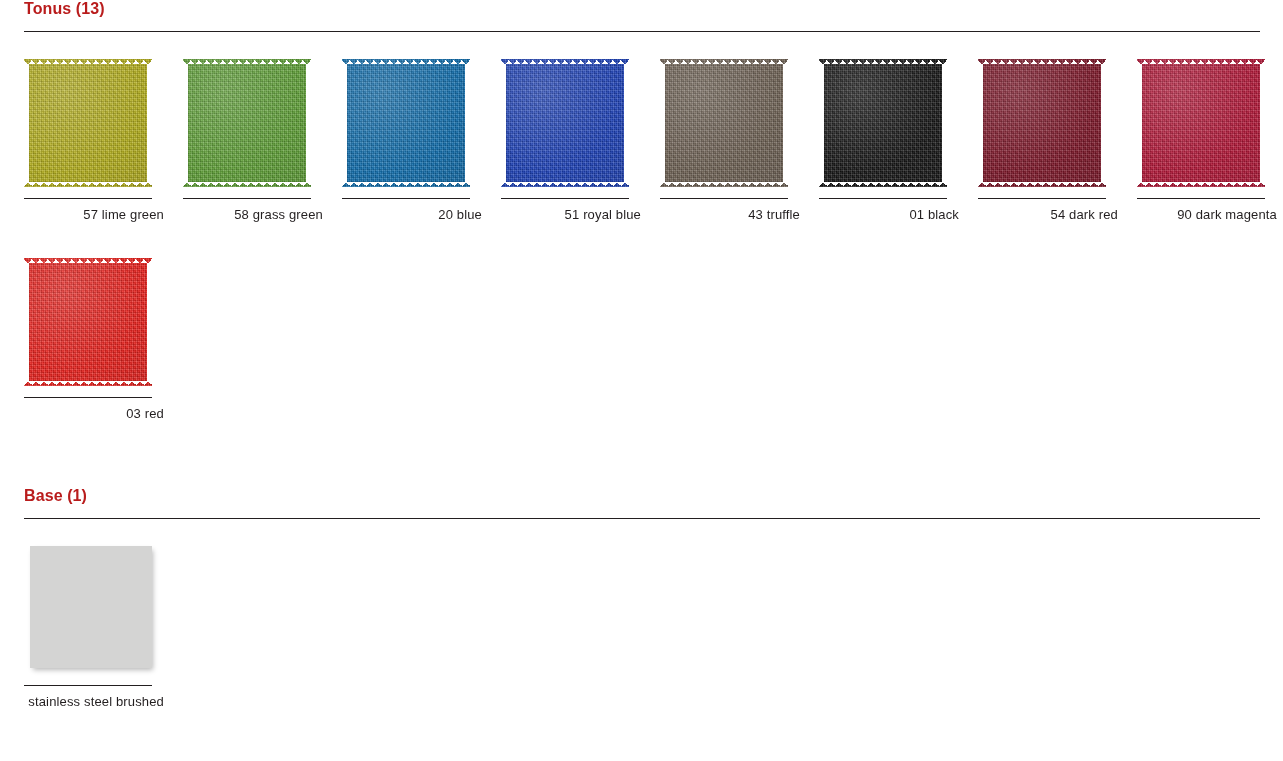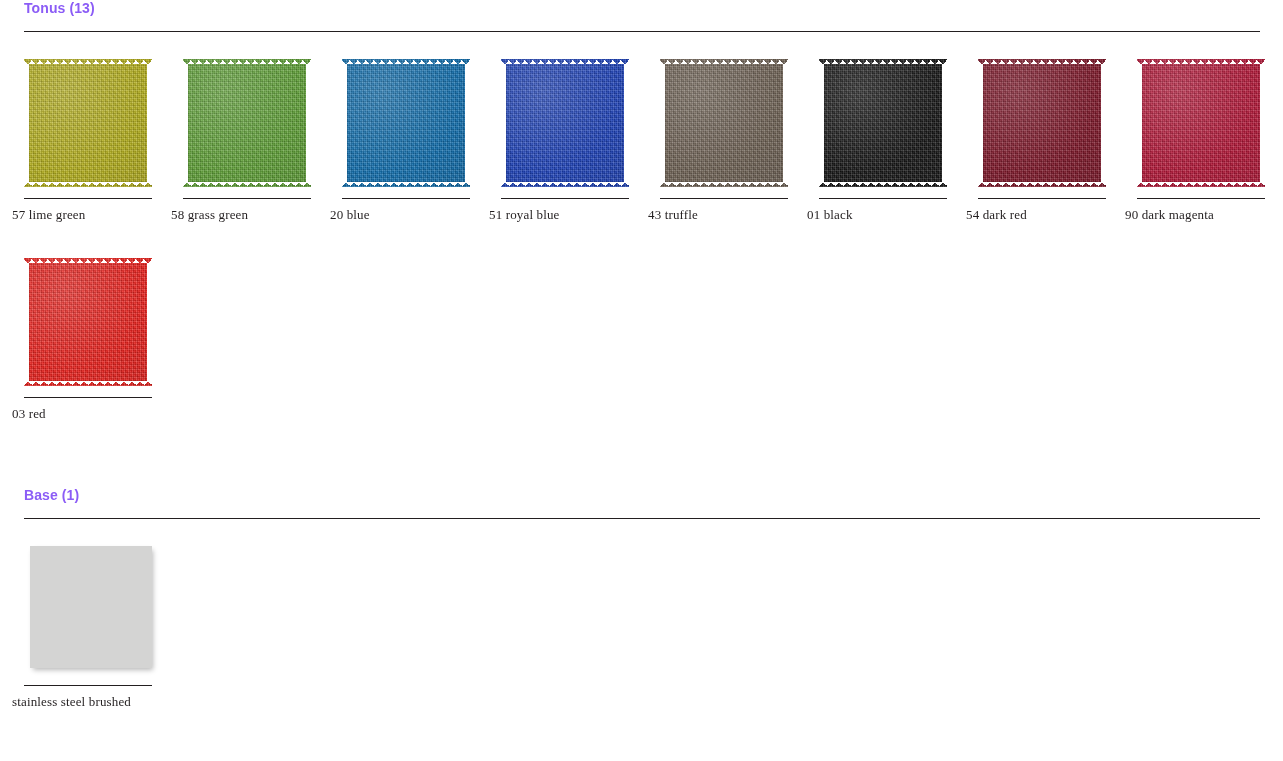--- a/index.html
+++ b/index.html
@@ -13,23 +13,23 @@
 
   .page{position:relative;width:1283px;height:761px;}
 
   
   .section{position:absolute;left:0;width:1283px;}
   #section-tonus{top:0;}
   #section-base{top:487px;}
 
   .sec-title{
     position:absolute;left:24px;top:0;
-    font-size:14px;font-weight:bold;
+    font-size:16px;font-weight:bold;
     letter-spacing:.1px;
-    color:#8b5cf6;
+    color:#b91c1c;
     white-space:nowrap;
   }
   .sec-rule{
     position:absolute;left:24px;top:31px;
     width:1236px;height:1px;
     background:#231f20;
   }
 
   
   .grid{
@@ -113,26 +113,25 @@
   }
 
   .cap-rule{
     position:absolute;left:0;top:150px;
     width:128px;height:1px;
     background:#231f20;
   }
   .cap{
     position:absolute;left:-12px;top:158px;
     width:152px;
-    text-align:left;
+    text-align:right;
     font-size:13px;
     line-height:18px;
     letter-spacing:.15px;
     color:#231f20;
-    font-family:Liberation Serif, serif;
   }
 </style>
 </head>
 <body>
 
 <div class="page">
 
   <div class="section" id="section-tonus">
     <div class="sec-title">Tonus (13)</div>
     <div class="sec-rule"></div>

